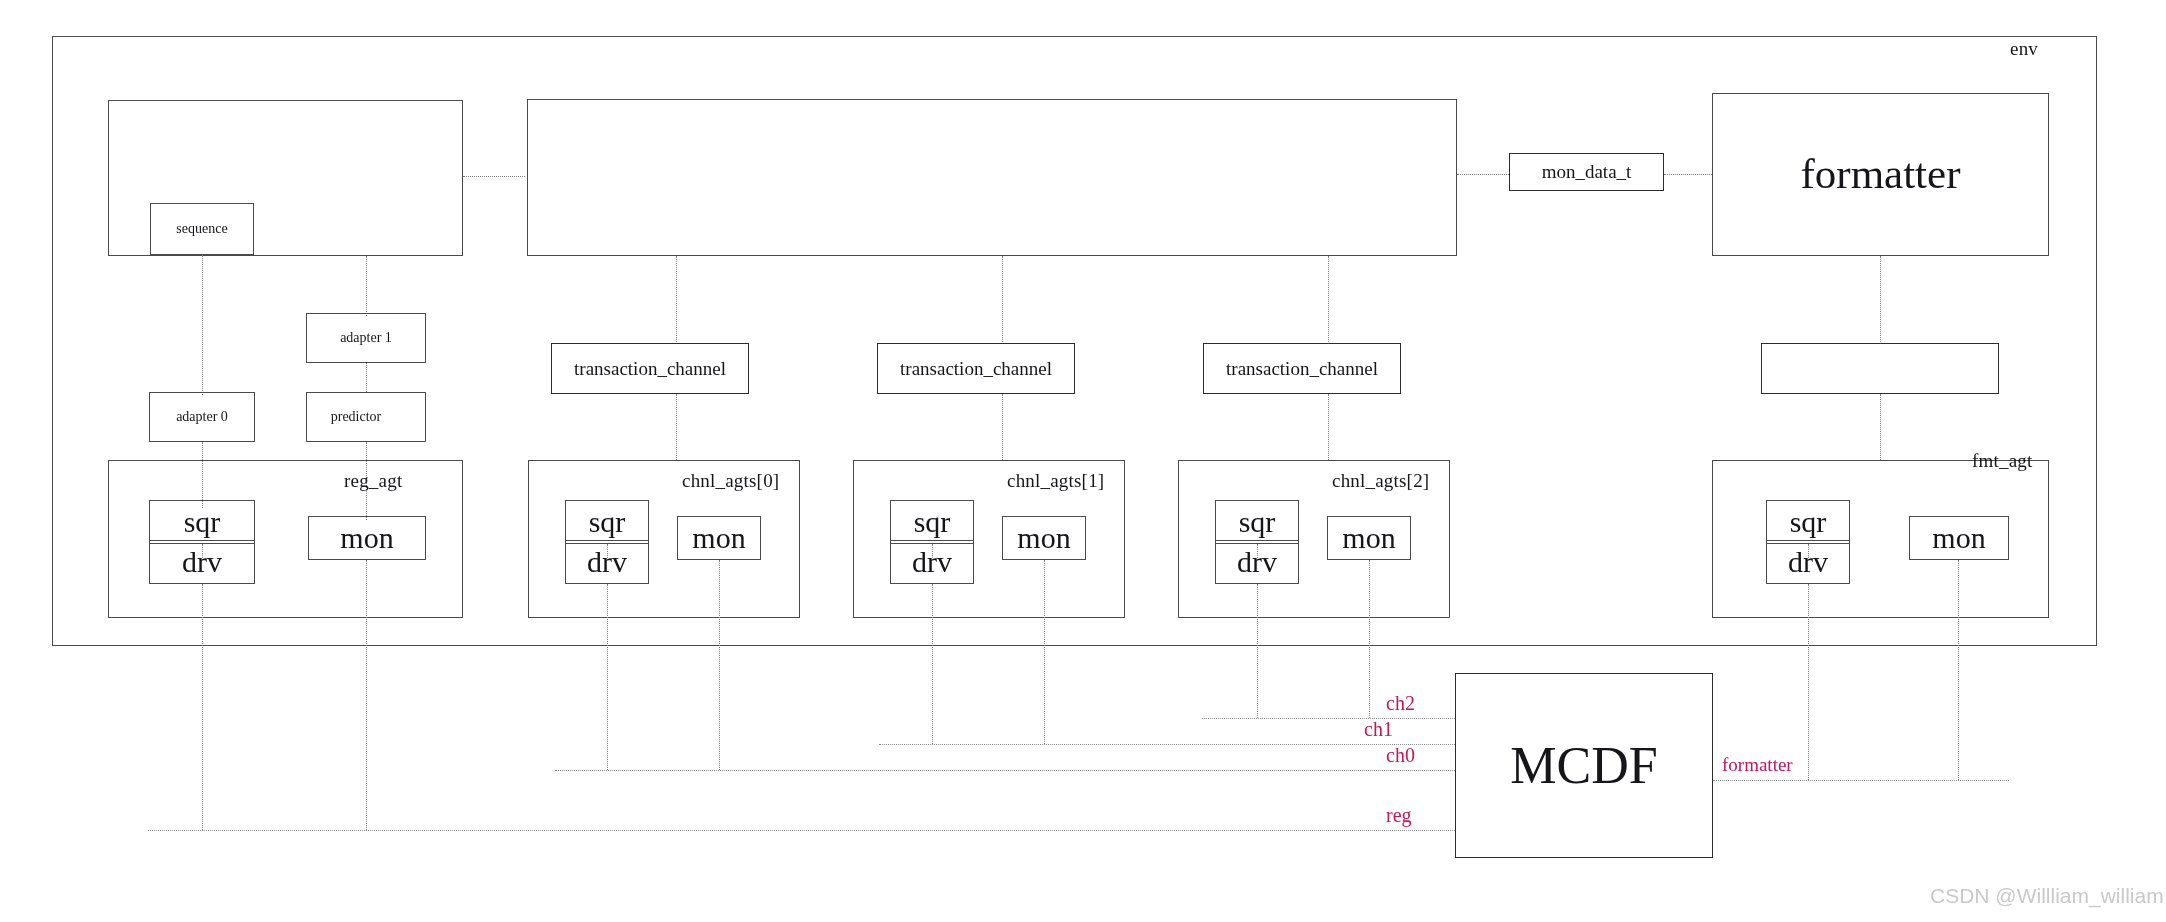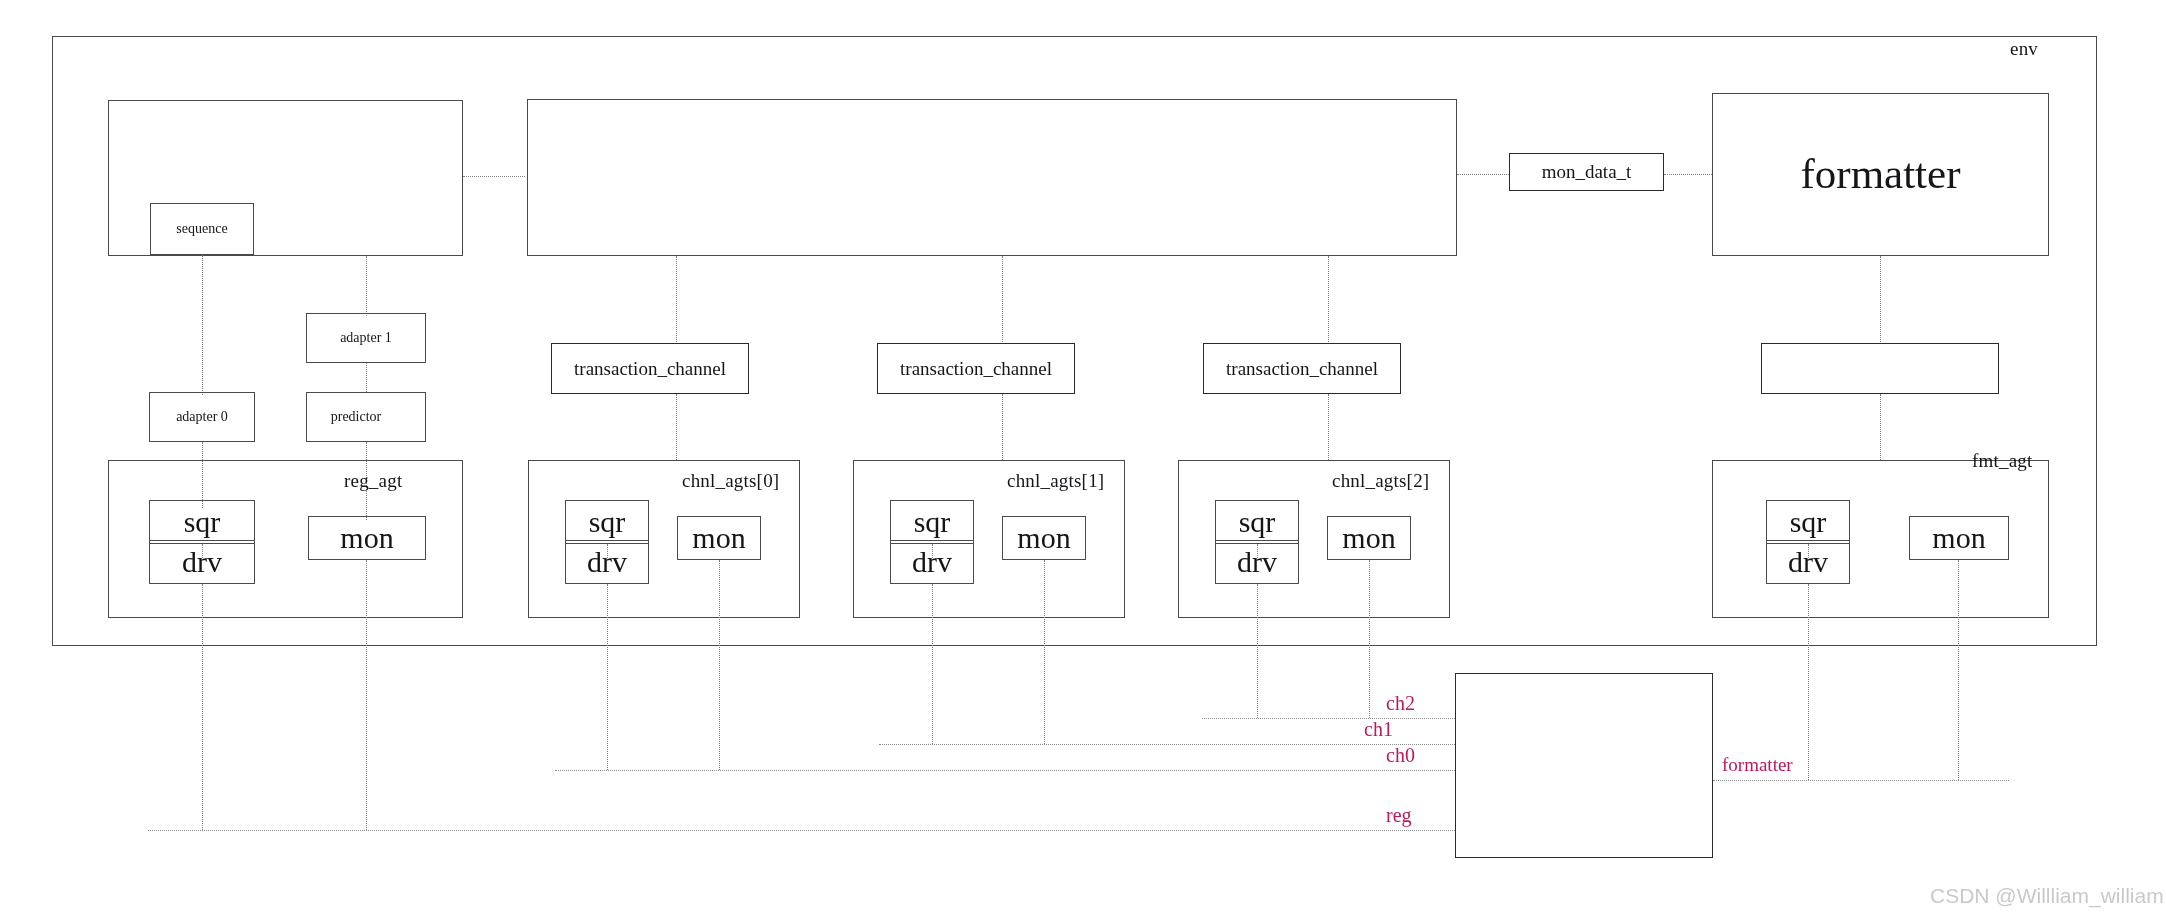--- a/index.html
+++ b/index.html
@@ -197,20 +197,21 @@
   <div class="ctr title-md" style="position:absolute; left:1766px; top:500px; width:84px; height:44px;">sqr</div>
   <div class="vline fine" style="left:1808px; top:544px; width:0; height:16px;"></div>
   <div class="box" style="left:1766px; top:540px; width:84px; height:44px;"></div>
   <div class="ctr title-md" style="position:absolute; left:1766px; top:540px; width:84px; height:44px;">drv</div>
   <div class="box" style="left:1909px; top:516px; width:100px; height:44px;"></div>
   <div class="ctr title-md" style="position:absolute; left:1909px; top:516px; width:100px; height:44px;">mon</div>
   <div class="vline fine" style="left:1808px; top:584px; width:0; height:196px;"></div>
   <div class="vline fine" style="left:1958px; top:560px; width:0; height:220px;"></div>
 
   <div class="box solid-dark" style="left:1455px; top:673px; width:258px; height:185px;"></div>
+  <div class="ctr title-xl" style="position:absolute; left:1455px; top:725px; width:258px; height:80px; font-size:52px;">MCDF</div>
 
   <div class="busline" style="left:1202px; top:718px; width:253px;"></div>
   <div class="siglabel" style="left:1386px; top:692px;">ch2</div>
 
   <div class="busline" style="left:879px; top:744px; width:576px;"></div>
   <div class="siglabel" style="left:1364px; top:718px;">ch1</div>
 
   <div class="busline" style="left:555px; top:770px; width:900px;"></div>
   <div class="siglabel" style="left:1386px; top:744px;">ch0</div>
 

